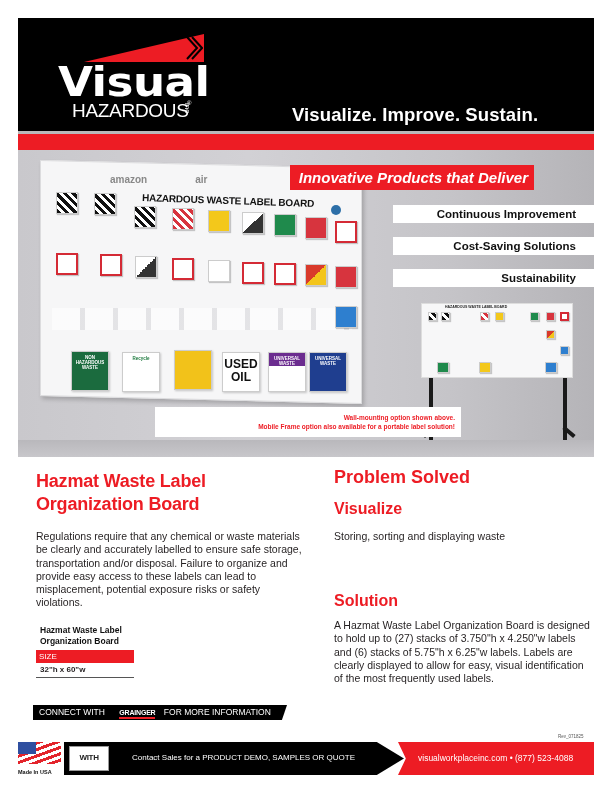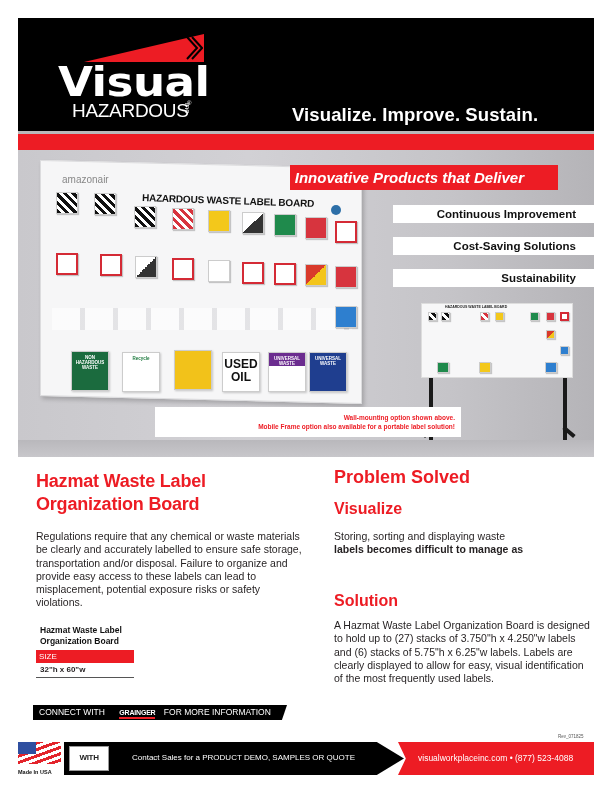--- a/index.html
+++ b/index.html
@@ -18,21 +18,21 @@
 
   .red-band { left: 18px; top: 134px; width: 576px; height: 16px; background: #ed1c24; }
   .thin-sep { left: 18px; top: 131px; width: 576px; height: 3px; background: #b9b9bb; }
 
   
   .photo { left: 18px; top: 150px; width: 576px; height: 307px; background: linear-gradient(90deg, #c9c8cc 0%, #d2d1d5 40%, #c5c4c8 75%, #b5b4b8 100%); overflow: hidden; }
   .photo-shadow { left: 18px; top: 440px; width: 576px; height: 17px; background: linear-gradient(180deg, #b9b8bc, #c8c7cb); }
 
   .board { left: 40px; top: 164px; width: 322px; height: 236px; background: #f6f6f7; border: 1px solid #dcdcde; transform: skewY(1.4deg); box-shadow: 2px 3px 4px rgba(0,0,0,0.2); }
   .board-brand { left: 62px; top: 174px; font-weight: bold; font-size: 10px; color: #222; }
-  .board-brand span { color: #888; font-weight: normal; }
+  .board-brand span { color: #888; font-weight: bold; margin-left: 48px; }
   .board-title { left: 142px; top: 192px; font-weight: bold; font-size: 10px; color: #111; transform: rotate(2deg); transform-origin: left; letter-spacing: -0.2px; }
   .board-badge { left: 331px; top: 205px; width: 10px; height: 10px; border-radius: 50%; background: #2d6fa8; }
 
   .lbl { position: absolute; width: 22px; height: 22px; border: 1px solid #ccc; background: #fff; box-shadow: 1px 1px 1px rgba(0,0,0,0.2); }
   .lbl.red { background: #fff; border: 2px solid #d42a35; }
   .lbl.stripe { background: repeating-linear-gradient(45deg, #111 0 3px, #fff 3px 6px); }
   .lbl.yellow { background: #f3c81b; }
   .lbl.green { background: #1f8a4c; }
   .lbl.redfill { background: #d7343e; }
   .lbl.halfred { background: linear-gradient(135deg, #d93a2b 50%, #f3c51b 50%); }
@@ -45,21 +45,21 @@
 
   .slot-row { left: 52px; top: 308px; width: 300px; height: 22px; background: repeating-linear-gradient(90deg, rgba(255,255,255,0.6) 0 28px, rgba(200,200,205,0.4) 28px 33px); }
 
   
   .mini-board { left: 421px; top: 303px; width: 152px; height: 75px; background: #f7f7f8; border: 1px solid #ddd; }
   .mini-leg { width: 4px; background: #1a1a1a; }
   .mini-foot { height: 4px; background: #1a1a1a; }
   .mini-title { left: 445px; top: 305px; font-size: 3.5px; font-weight: bold; color: #222; }
 
   
-  .promo-red { left: 290px; top: 165px; width: 268px; height: 25px; background: #ed1c24; color: #fff; font-weight: bold; font-style: italic; font-size: 15px; text-align: right; padding-right: 34px; line-height: 25px; }
+  .promo-red { left: 290px; top: 165px; width: 244px; height: 25px; background: #ed1c24; color: #fff; font-weight: bold; font-style: italic; font-size: 15px; text-align: right; padding-right: 6px; line-height: 25px; }
   .promo-white { left: 393px; width: 201px; height: 18px; background: #fff; color: #111; font-weight: bold; font-size: 11.5px; text-align: right; padding-right: 18px; line-height: 18px; }
 
   .caption { left: 155px; top: 407px; width: 306px; height: 30px; background: #fff; color: #ed1c24; font-weight: bold; font-size: 6.5px; text-align: right; padding: 6px 6px 0 0; line-height: 9px; }
 
   
   .h-left { left: 36px; top: 470px; font-weight: bold; font-size: 18px; color: #ed1c24; line-height: 23px; letter-spacing: -0.2px; }
   .body-left { left: 36px; top: 530px; width: 270px; font-size: 10.5px; line-height: 13.3px; color: #231f20; }
 
   .spec { left: 36px; top: 625px; width: 98px; }
   .spec-name { font-weight: bold; font-size: 8.5px; line-height: 11px; color: #111; padding-left: 4px; }
@@ -198,21 +198,20 @@
 <div class="abs connect">
   <span>CONNECT WITH</span>
   <span class="grainger">GRAINGER</span>
   <span>FOR MORE INFORMATION</span>
 </div>
 
 <div class="abs h-right">Problem Solved</div>
 <div class="abs h-sub" style="top:500px;">Visualize</div>
 <div class="abs body-right" style="top:530px;">
   <div>Storing, sorting and displaying waste</div>
-  <div style="font-weight:bold;">labels becomes difficult to manage as</div>
 </div>
 <div class="abs h-sub" style="top:592px;">Solution</div>
 <div class="abs body-right" style="top:619px;">A Hazmat Waste Label Organization Board is designed to hold up to (27) stacks of 3.750"h x 4.250"w labels and (6) stacks of 5.75"h x 6.25"w labels. Labels are clearly displayed to allow for easy, visual identification of the most frequently used labels.</div>
 
 <div class="abs rev">Rev_071825</div>
 <div class="abs flag">
   <div class="flag-stripes"></div>
   <div class="flag-canton"></div>
 </div>
 <div class="abs flag-text">Made In USA</div>

